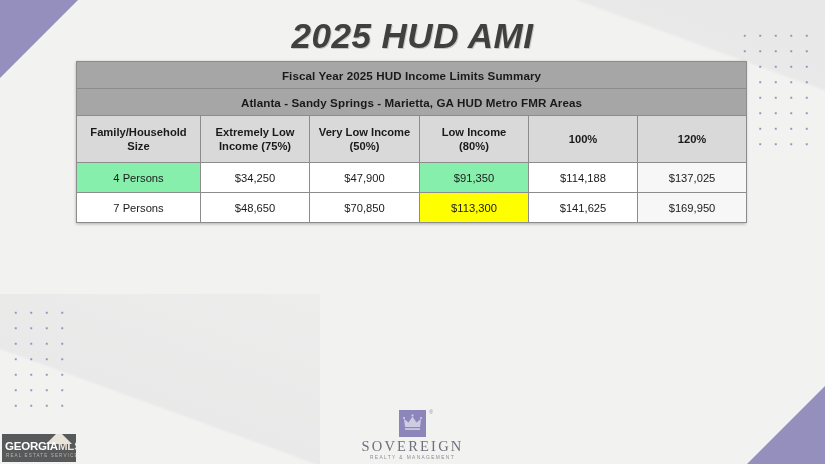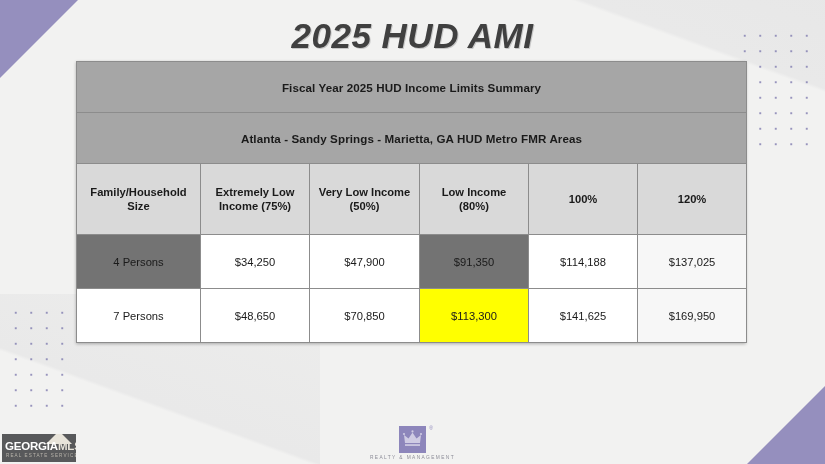--- a/index.html
+++ b/index.html
@@ -88,21 +88,21 @@
   table.ami {
     border-collapse: collapse;
     width: 100%;
     table-layout: fixed;
   }
   table.ami td, table.ami th {
     border: 1px solid #8c8c8c;
     font-size: 11.2px;
     color: #1a1a1a;
     height: 29px;
-    padding: 12px 6px;
+    padding: 0 6px;
     text-align: center;
     vertical-align: middle;
     font-weight: normal;
   }
   .band {
     background: #a6a6a6;
     font-weight: bold !important;
     font-size: 11.6px !important;
     letter-spacing: .1px;
     height: 26px !important;
@@ -113,21 +113,21 @@
     height: 46px !important;
     line-height: 1.25;
     font-size: 11.2px !important;
   }
   td.rowlabel {
     text-align: left;
     padding-left: 8px;
   }
   td.c120 { background: #f7f7f7; }
   td.hl-yellow { background: #ffff00; }
-  td.hl-orange { background: #737373; }
+  td.hl-orange { background: #86efac; }
   
   col.w1 { width: 124px; }
   col.w2 { width: 109px; }
   col.w3 { width: 110px; }
   col.w4 { width: 109px; }
   col.w5 { width: 109px; }
   col.w6 { width: 109px; }
 
   
   .logo-gamls {
@@ -268,14 +268,15 @@
   <div class="sov-badge">
     <svg width="27" height="27" viewBox="0 0 27 27">
       <path d="M6 17 L5 9 L9.5 12.5 L13.5 6.5 L17.5 12.5 L22 9 L21 17 Z" fill="#cfcbe3"></path>
       <rect x="6" y="18.2" width="15" height="1.7" fill="#cfcbe3"></rect>
       <circle cx="5" cy="8" r="1.1" fill="#cfcbe3"></circle>
       <circle cx="13.5" cy="5.4" r="1.1" fill="#cfcbe3"></circle>
       <circle cx="22" cy="8" r="1.1" fill="#cfcbe3"></circle>
     </svg>
     <span class="sov-reg">®</span>
   </div>
+  <div class="sov-name">SOVEREIGN</div>
   <div class="sov-tag">REALTY &amp; MANAGEMENT</div>
 </div>
 
 </body></html>

